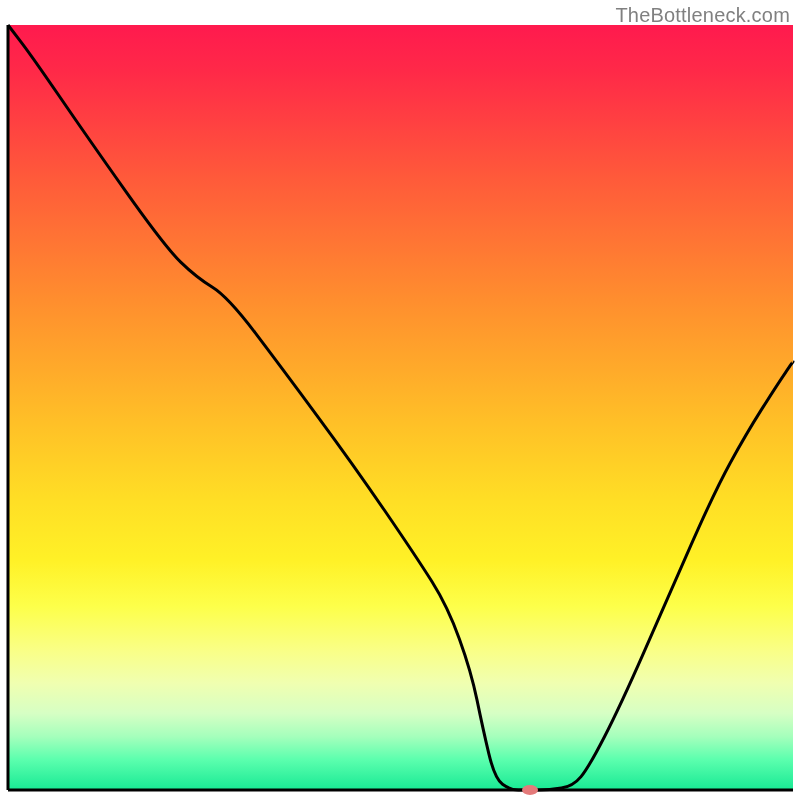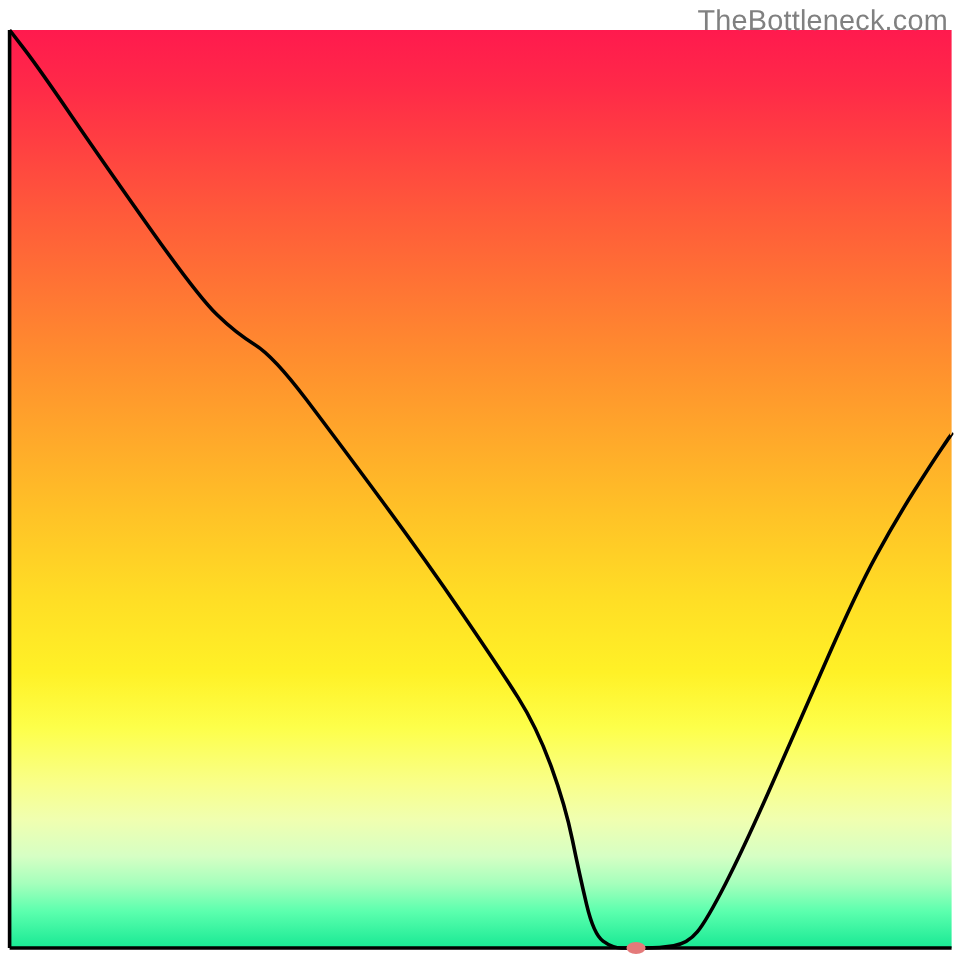--- a/index.html
+++ b/index.html
@@ -13,21 +13,21 @@
   .container {
     position: relative;
     width: 800px;
     height: 800px;
   }
   .watermark {
     position: absolute;
     top: 4px;
     right: 10px;
     color: #808080;
-    font-size: 24px;
+    font-size: 20px;
     font-weight: 500;
     letter-spacing: 0.2px;
   }
   svg {
     display: block;
   }
 </style>
 </head>
 <body>
 <div class="container">

